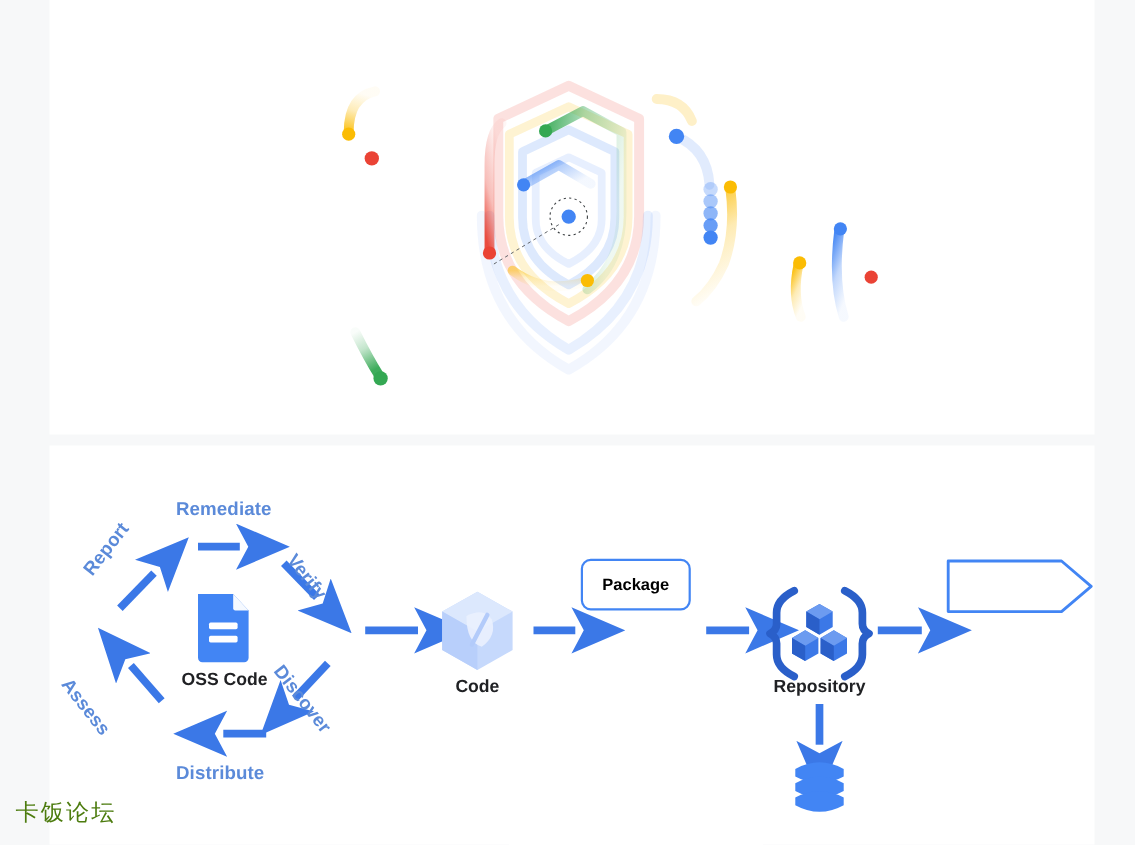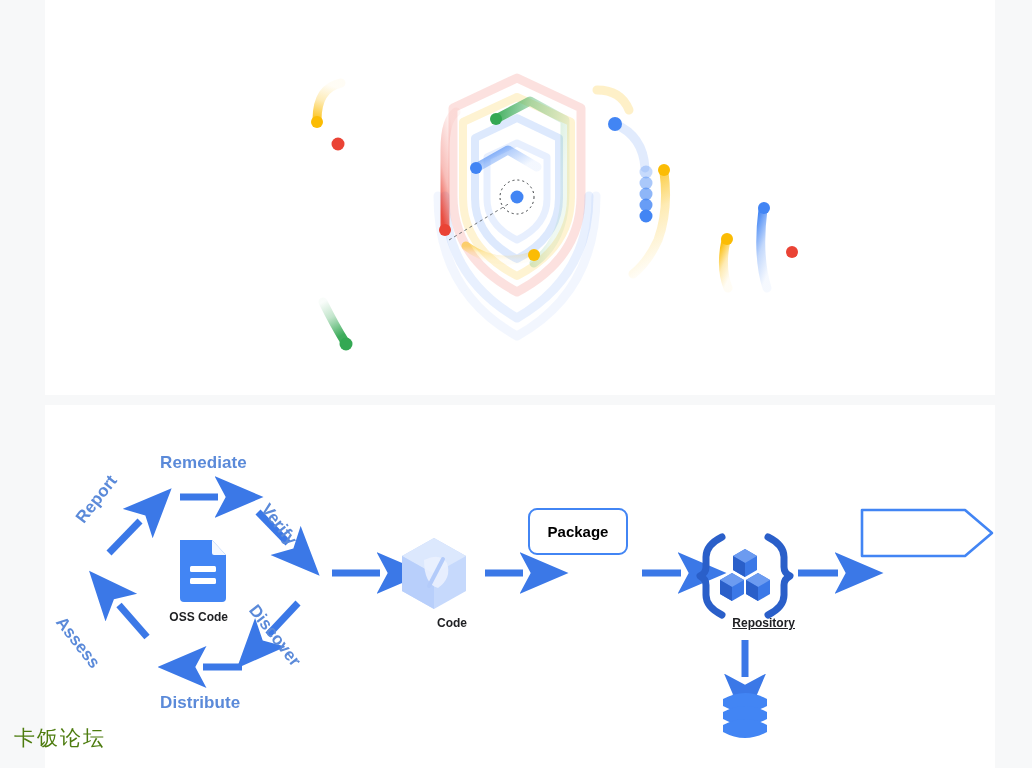--- a/index.html
+++ b/index.html
@@ -31,23 +31,23 @@
     white-space:nowrap;
     -webkit-font-smoothing:antialiased;
   }
   .cycle-lbl{
     color:#5b8ad9;
     font-size:17px;
     letter-spacing:.1px;
   }
   .node-lbl{
     color:#202124;
-    font-size:12px;
+    font-size:16px;
     font-weight:bold;
-    text-align:right;
+    text-align:center;
   }
   .box-lbl{
     color:#000000;
     font-size:15px;
     font-weight:bold;
   }
 
   
   #package-box{
     position:absolute;
@@ -302,21 +302,21 @@
   <div class="lbl cycle-lbl" style="left:115px;top:288px;">Distribute</div>
 
   <div class="lbl cycle-lbl" style="left:22px;top:208px;transform:rotate(52deg);transform-origin:left top;">Assess</div>
 
   <div class="lbl cycle-lbl" style="left:27px;top:110px;transform:rotate(-52deg);transform-origin:left top;">Report</div>
 
   <div class="lbl node-lbl" style="left:120px;top:205px;width:63px;">OSS Code</div>
 
   <div class="lbl node-lbl" style="left:356px;top:211px;width:66px;">Code</div>
 
-  <div class="lbl node-lbl" style="left:650px;top:211px;width:100px;text-decoration:underline;">Repository</div>
+  <div class="lbl node-lbl" style="left:650px;top:211px;width:100px;">Repository</div>
 
   <div id="package-box">
     <span class="box-lbl">Package</span>
   </div>
 
 </div>
 
 <div class="watermark">卡饭论坛</div>
 
 </body></html>

